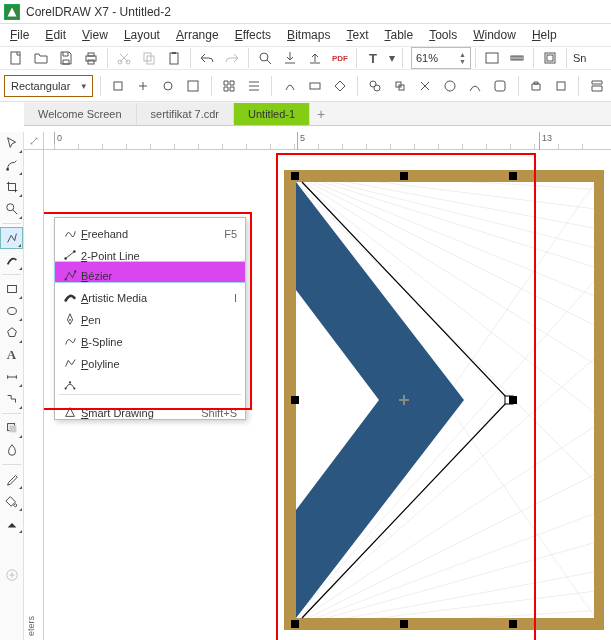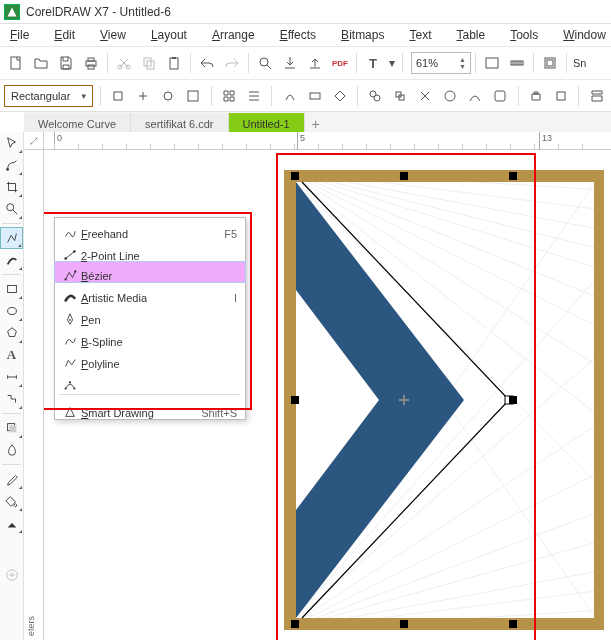--- a/index.html
+++ b/index.html
@@ -1,24 +1,24 @@
 <!DOCTYPE html>
 <html><head>
 <meta charset="utf-8">
 <style>
   * { box-sizing: border-box; margin: 0; padding: 0; font-family: "Segoe UI", Tahoma, sans-serif; }
   body { width: 611px; height: 640px; background: #fff; overflow: hidden; font-size: 12px; color: #333; position: relative; }
   .titlebar { height: 24px; background: #fff; display: flex; align-items: center; padding: 0 4px; border-bottom: 1px solid #e0e0e0; }
   .titlebar .logo { width: 16px; height: 16px; background: #2d8a3e; border: 1px solid #1a5; margin-right: 6px; display:flex; align-items:center; justify-content:center;}
   .titlebar .logo svg { width:12px; height:12px; }
   .titlebar .title { font-size: 12px; }
-  .menubar { height: 22px; display: flex; align-items: center; padding: 0 4px; gap: 13px; }
+  .menubar { height: 22px; display: flex; align-items: center; padding: 0 4px; gap: 4px; }
   .menubar .menu { padding: 2px 6px; font-size: 12px; }
   .menubar .menu u { text-decoration: underline; }
-  .toolbar1 { height: 34px; border-top:1px solid #e8e8e8; border-bottom: 1px solid #e8e8e8; display: flex; align-items: center; padding: 0 4px; gap: 1px; }
+  .toolbar1 { height: 24px; border-top:1px solid #e8e8e8; border-bottom: 1px solid #e8e8e8; display: flex; align-items: center; padding: 0 4px; gap: 1px; }
   .tbtn { width: 24px; height: 24px; display: flex; align-items: center; justify-content: center; color: #555; border-radius:2px; }
   .tbtn.disabled { color: #bbb; }
   .tbtn svg { width: 16px; height: 16px; }
   .tsep { width: 1px; height: 20px; background: #ddd; margin: 0 3px; }
   .zoom { height: 22px; width: 60px; border: 1px solid #bbb; display: flex; align-items: center; padding: 0 4px; font-size: 11px; justify-content: space-between; margin-left:4px;}
   .zoom .arrows { display:flex; flex-direction:column; font-size:7px; line-height:7px; color:#666;}
   .toolbar2 { height: 32px; border-bottom: 1px solid #e0e0e0; display: flex; align-items: center; padding: 0 4px; gap: 4px; }
   .shapesel { height: 22px; width: 100px; border: 1px solid #a16207; display: flex; align-items: center; padding: 0 6px; font-size: 11px; justify-content: space-between; }
   .shapesel .chev { font-size: 9px; color:#555;}
   .tabstrip { height: 24px; background: #f4f4f4; display: flex; align-items: flex-end; border-bottom: 1px solid #ccc; margin-left: 24px; position:relative;}
@@ -36,21 +36,21 @@
   .ruler-h .tick-minor { position:absolute; bottom:0; height:5px; border-left:1px solid #ccc;}
   .ruler-h .tlabel { position:absolute; top:1px; font-size:9px; color:#666; }
   .ruler-v { position:absolute; left:24px; top:18px; bottom:0; width:20px; background:#fff; border-right:1px solid #ccc;}
   .ruler-corner { position:absolute; left:24px; top:0; width:20px; height:18px; background:#fff; border-right:1px solid #ccc; border-bottom:1px solid #ccc; display:flex; align-items:center; justify-content:center;}
   .ruler-corner svg{width:12px;height:12px;}
   .canvas { position:absolute; left:44px; top:18px; right:0; bottom:0; background:#fff; overflow:hidden;}
   .redbox1 { position:absolute; left:-14px; top:62px; width:222px; height:198px; border:2px solid #e00; pointer-events:none; z-index:50;}
   .redbox2 { position:absolute; left:232px; top:3px; width:260px; height:490px; border:2px solid #e00; pointer-events:none; z-index:50;}
   .flyout { position:absolute; left:10px; top:67px; width:192px; background:#fff; border:1px solid #bbb; box-shadow:2px 2px 6px rgba(0,0,0,0.2); z-index:40;}
   .flyout .frow { height:22px; display:flex; align-items:flex-end; padding:0 8px 0 4px; font-size:11px; }
-  .flyout .frow.sel { background:#f0abfc; border:1px solid #a8d0f0; margin:-1px;}
+  .flyout .frow.sel { background:#d946ef; border:1px solid #a8d0f0; margin:-1px;}
   .flyout .frow.sep { height:1px; background:#ddd; margin:2px 4px;}
   .flyout .ficon { width:22px; display:flex; align-items:center; justify-content:center; color:#555;}
   .flyout .flabel { flex:1; }
   .flyout .flabel u{text-decoration:underline;}
   .flyout .fkey { color:#666; font-size:11px;}
   
   .page { position:absolute; left:240px; top:20px; width:320px; height:460px;}
   .selhandles .h { position:absolute; width:8px; height:8px; background:#000;}
   .selhandles .c { position:absolute; width:10px; height:10px;}
   .selhandles .c::before,.selhandles .c::after{content:"";position:absolute;background:#888;}
@@ -59,21 +59,21 @@
 </style>
 </head>
 <body>
 
 <div class="titlebar">
   <div class="logo">
     <svg viewBox="0 0 16 16">
         <path d="M2 14 L8 2 L14 14 Z" fill="#fff"></path>
       </svg>
   </div>
-  <div class="title">CorelDRAW X7 - Untitled-6</div>
+  <div class="title">CorelDRAW X7 - Untitled-2</div>
 </div>
 
 <div class="menubar" id="menubar">
     <div class="menu"><u>F</u>ile</div>
     <div class="menu"><u>E</u>dit</div>
     <div class="menu"><u>V</u>iew</div>
     <div class="menu"><u>L</u>ayout</div>
     <div class="menu"><u>A</u>rrange</div>
     <div class="menu"><u>E</u>ffects</div>
     <div class="menu"><u>B</u>itmaps</div>
@@ -290,22 +290,22 @@
     </div>
   <div class="tsep"></div>
   <div class="tbtn">
       <svg viewBox="0 0 16 16">
         <path d="M3 3h10v3H3zM3 8h10v5H3z" fill="none" stroke="currentColor"></path>
       </svg>
     </div>
 </div>
 
 <div class="tabstrip" id="tabstrip">
-<div class="tab">Welcome Curve</div>
-    <div class="tab">sertifikat 6.cdr</div>
+<div class="tab">Welcome Screen</div>
+    <div class="tab">sertifikat 7.cdr</div>
     <div class="tab active">Untitled-1</div>
     <div class="tabadd">+</div>
   </div>
 
 <div class="workarea">
 
   <div class="toolbox">
     <div class="trow">
         <svg width="14" height="14" viewBox="0 0 16 16">
           <path d="M3 2l3 11 2-4 4-2z" fill="none" stroke="#333"></path>

